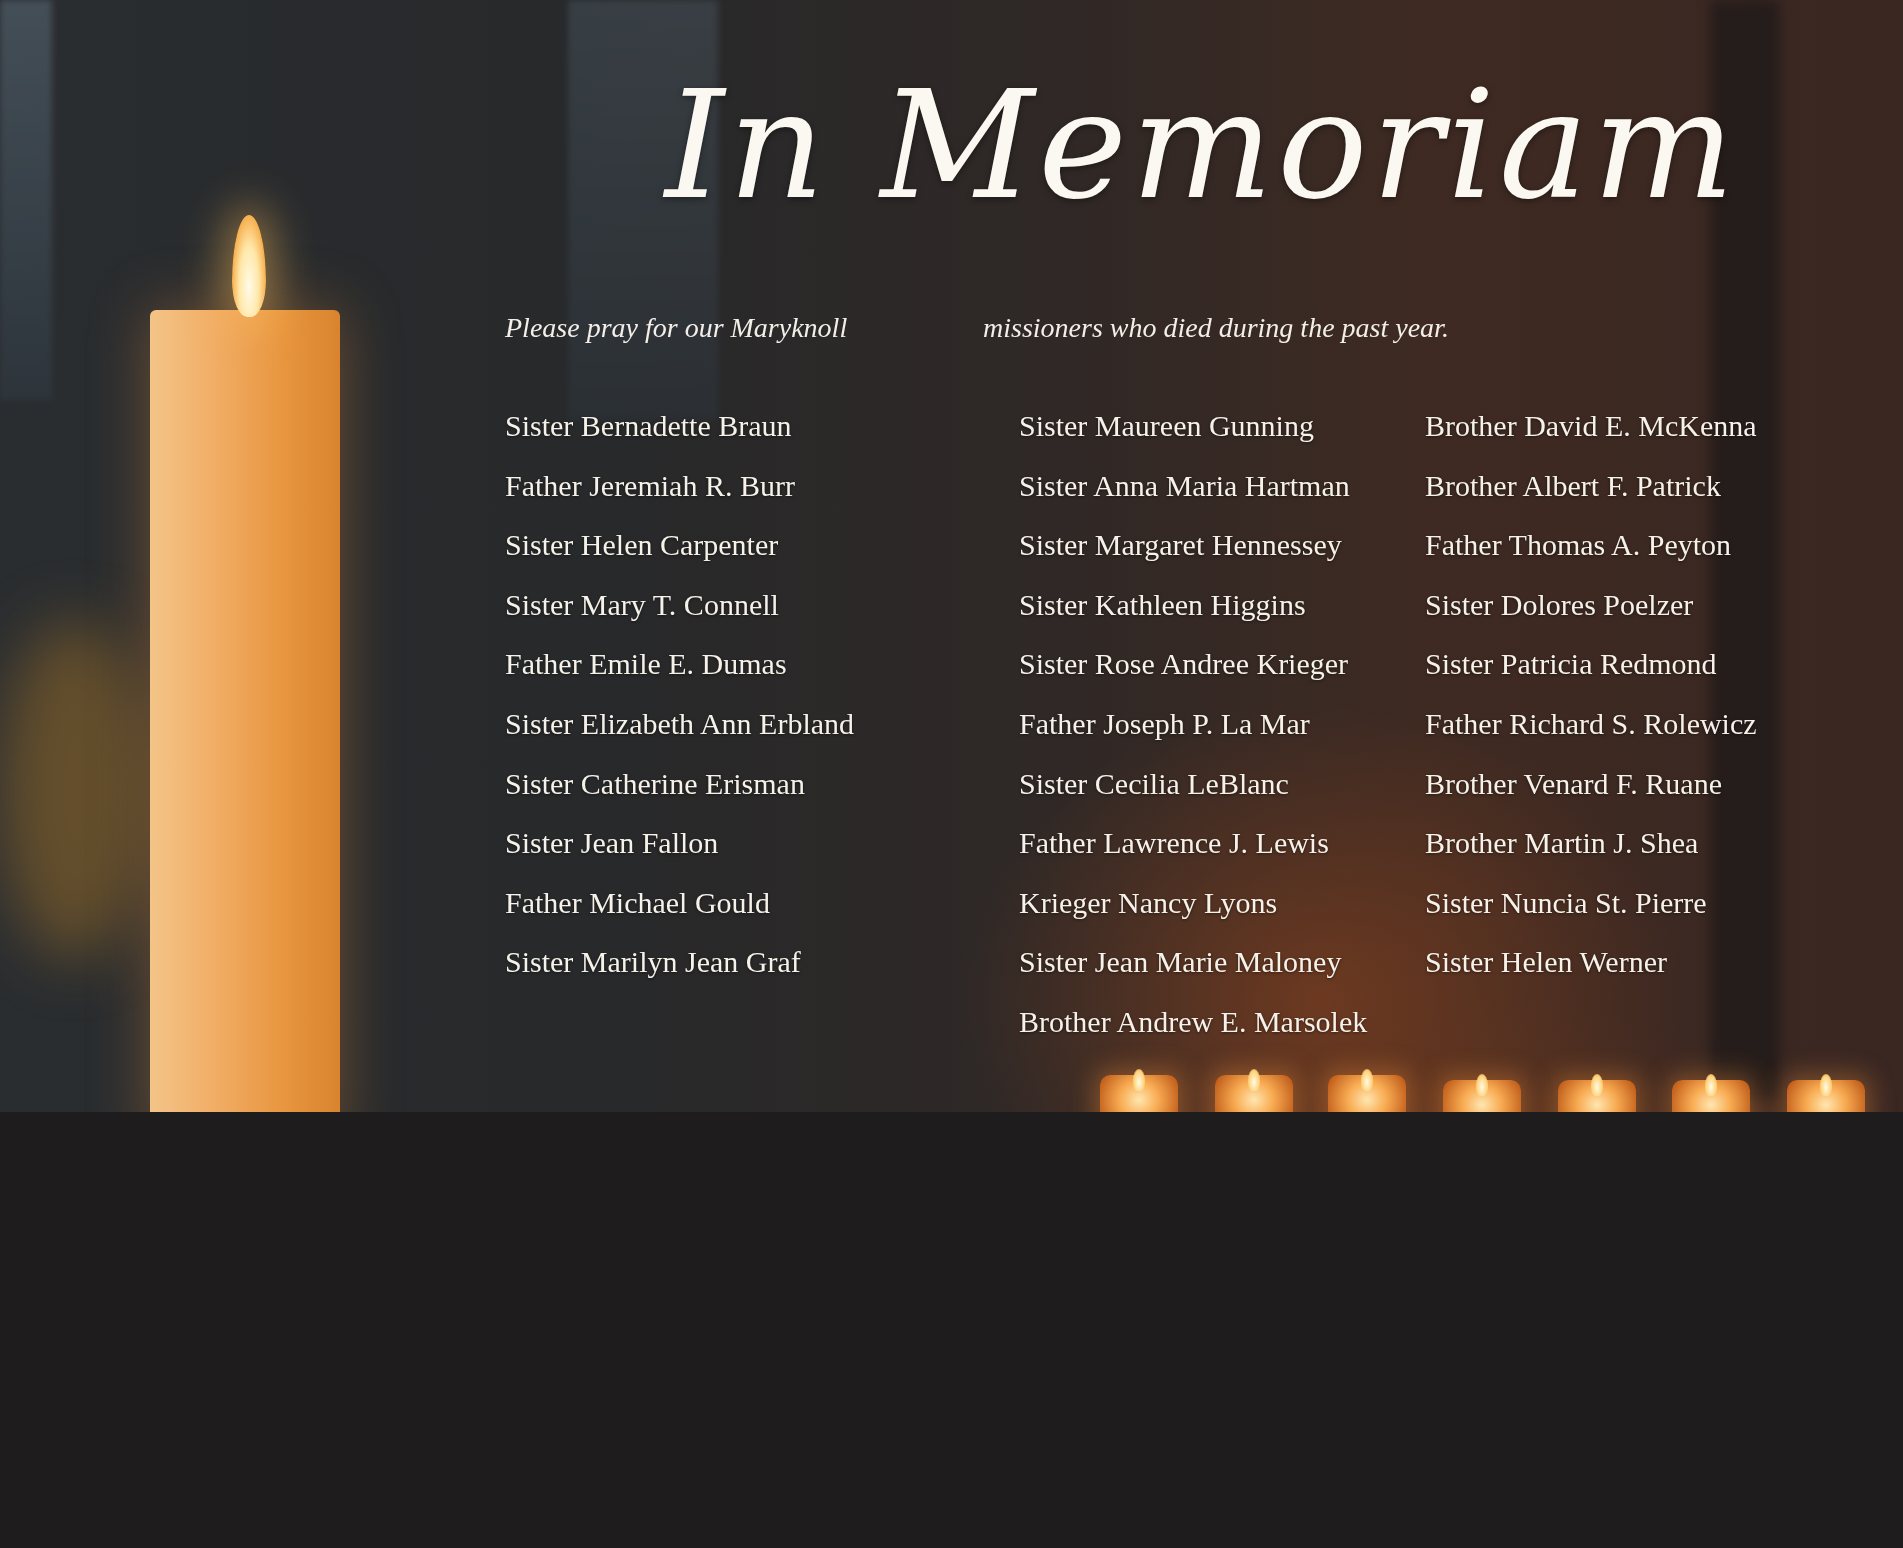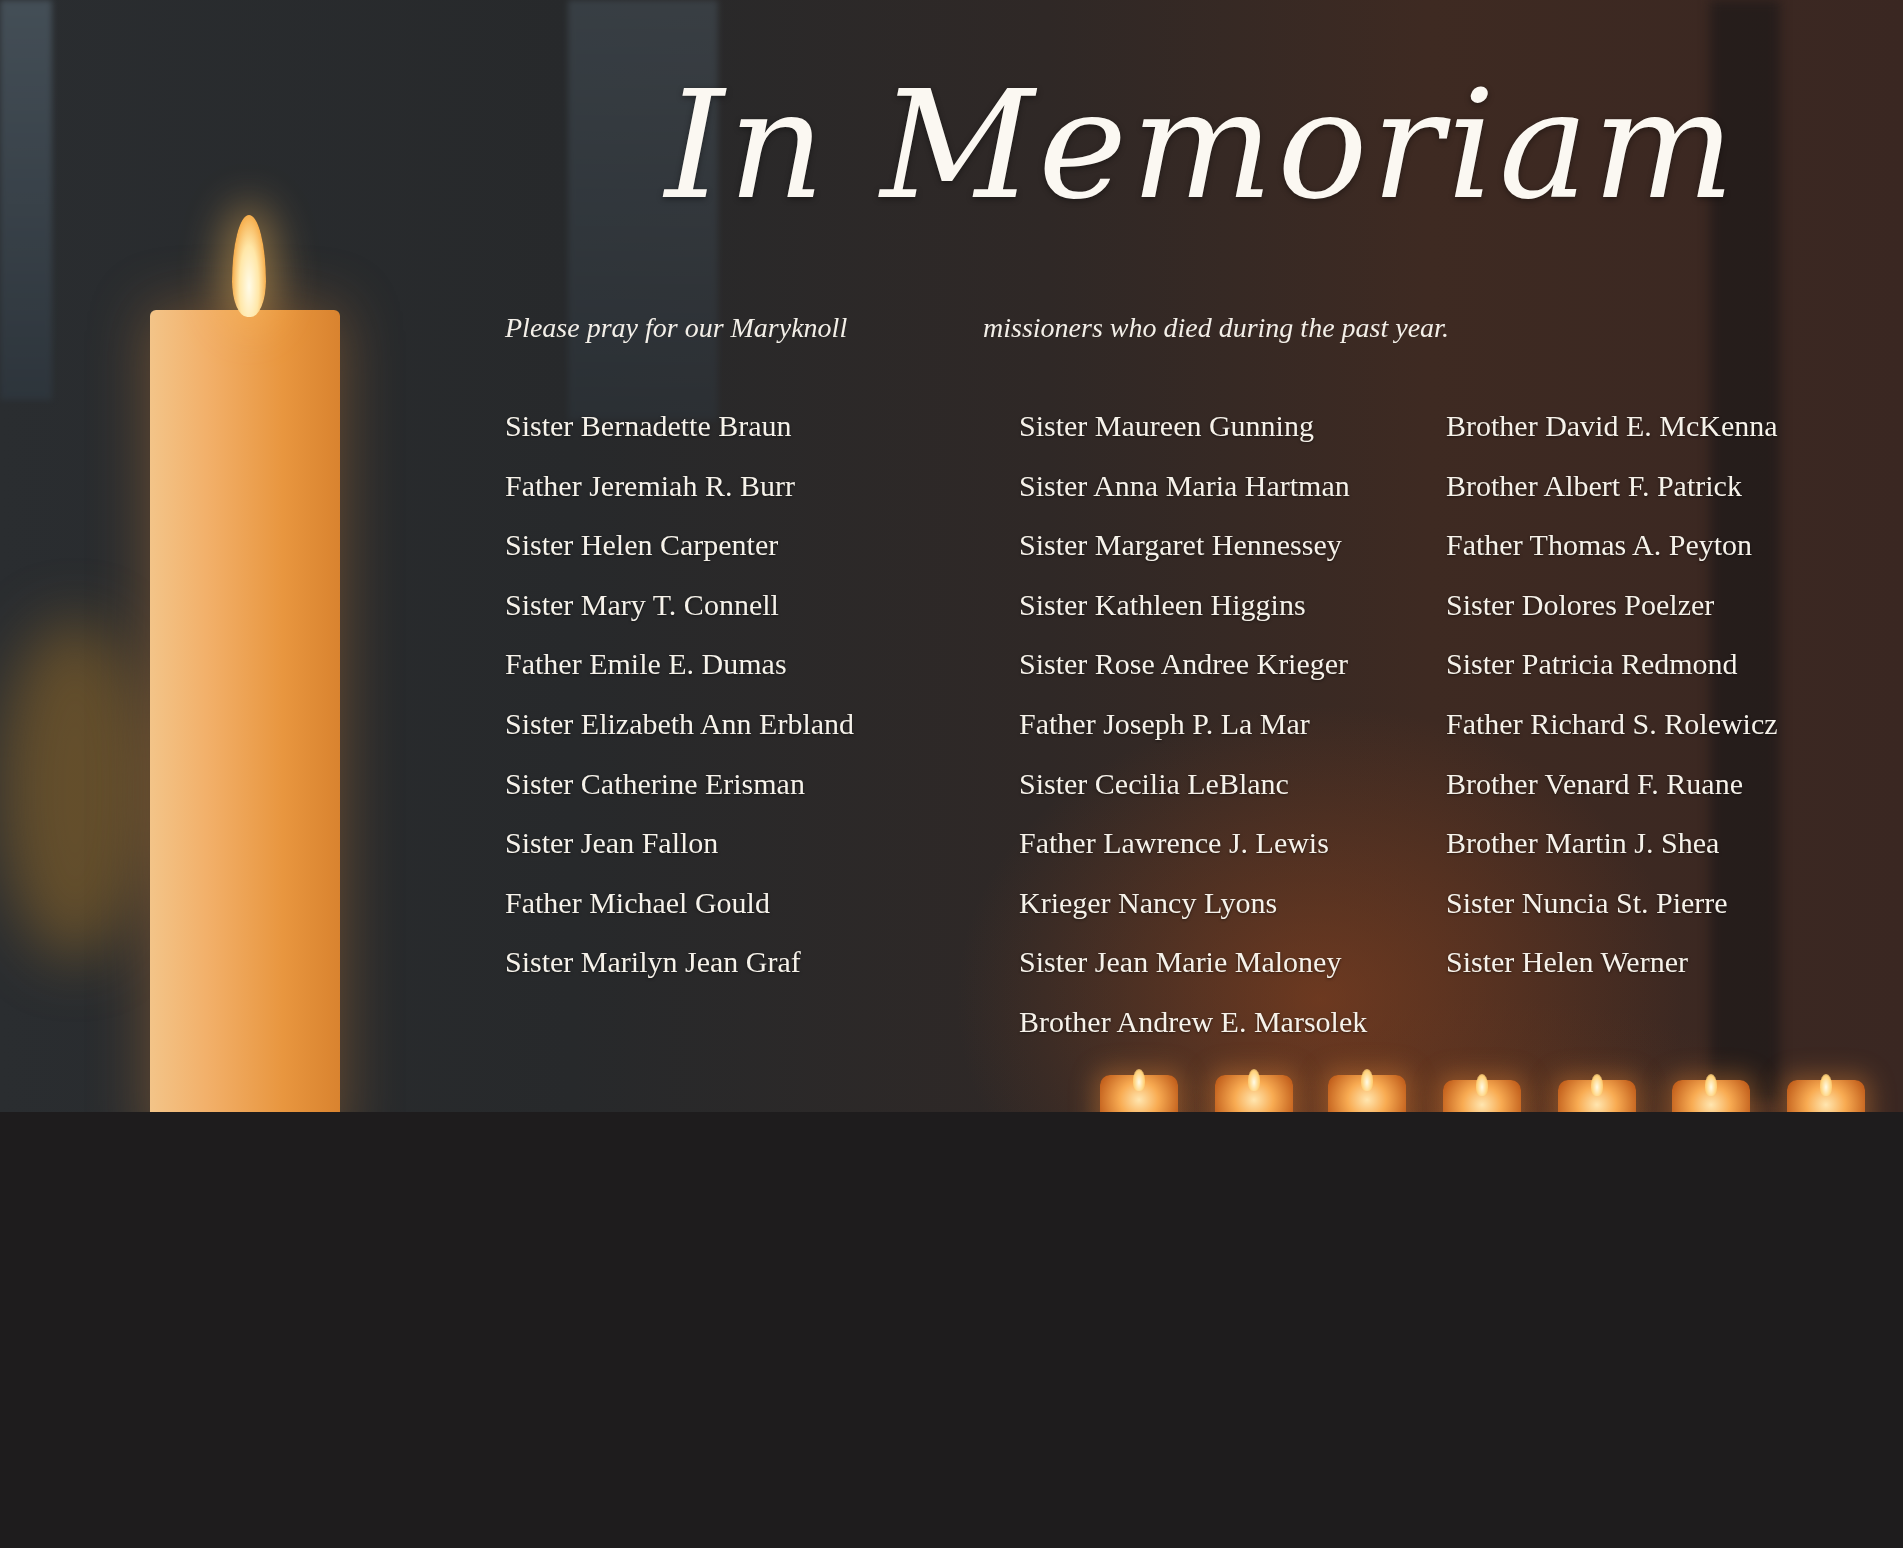--- a/index.html
+++ b/index.html
@@ -130,21 +130,21 @@
     <span class="name">Sister Kathleen Higgins</span>
     <span class="name">Sister Rose Andree Krieger</span>
     <span class="name">Father Joseph P. La Mar</span>
     <span class="name">Sister Cecilia LeBlanc</span>
     <span class="name">Father Lawrence J. Lewis</span>
     <span class="name">Krieger Nancy Lyons</span>
     <span class="name">Sister Jean Marie Maloney</span>
     <span class="name">Brother Andrew E. Marsolek</span>
   </div>
 
-  <div class="col" style="left:1425px;margin-left:21px;">
+  <div class="col" style="left:1425px;">
     <span class="name">Brother David E. McKenna</span>
     <span class="name">Brother Albert F. Patrick</span>
     <span class="name">Father Thomas A. Peyton</span>
     <span class="name">Sister Dolores Poelzer</span>
     <span class="name">Sister Patricia Redmond</span>
     <span class="name">Father Richard S. Rolewicz</span>
     <span class="name">Brother Venard F. Ruane</span>
     <span class="name">Brother Martin J. Shea</span>
     <span class="name">Sister Nuncia St. Pierre</span>
     <span class="name">Sister Helen Werner</span>

